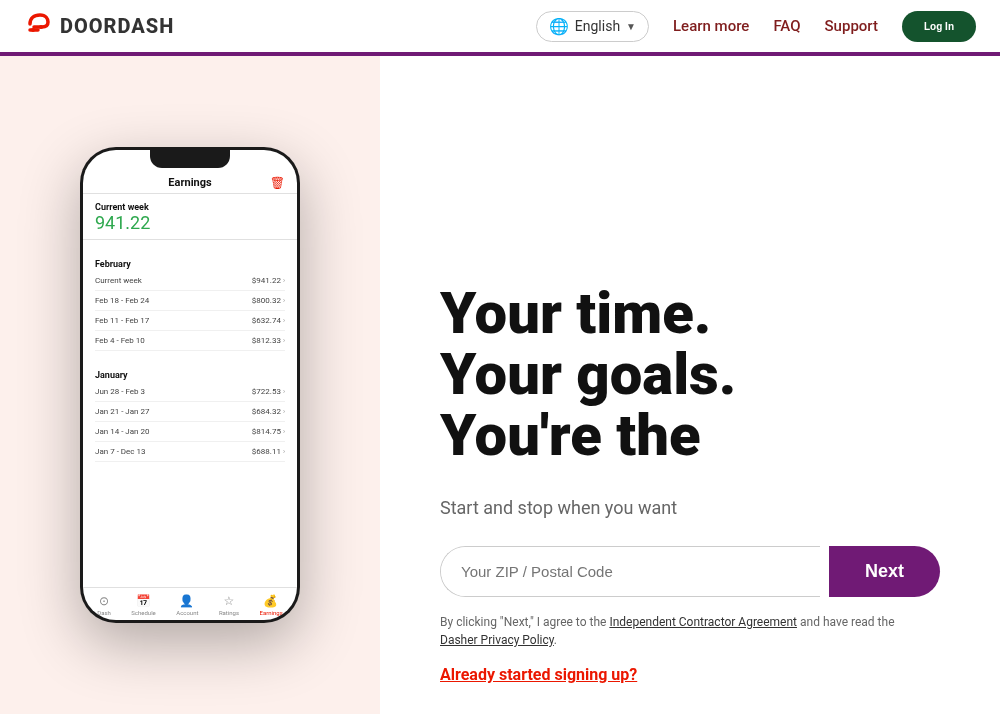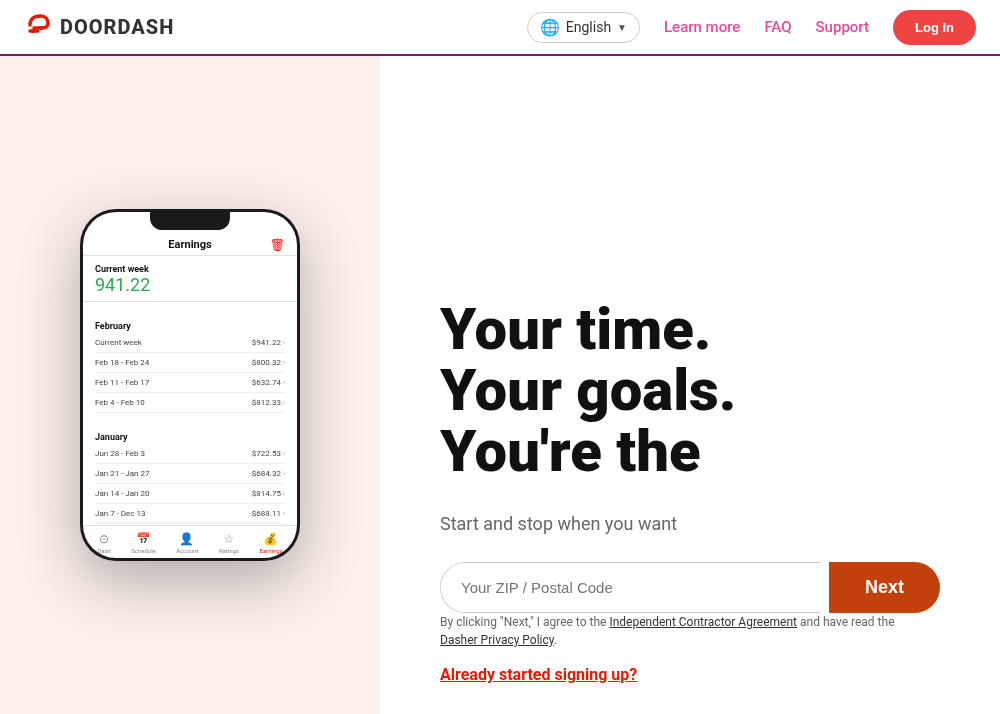--- a/index.html
+++ b/index.html
@@ -13,21 +13,21 @@
     }
 
     
     .header {
       display: flex;
       align-items: center;
       justify-content: space-between;
       padding: 0 24px;
       height: 56px;
       background: #fff;
-      border-bottom: 2px solid #701a75;
+      border-bottom: 4px solid #701a75;
       flex-shrink: 0;
     }
     .logo-area {
       display: flex;
       align-items: center;
       gap: 8px;
     }
     .logo-text {
       font-size: 20px;
       font-weight: 800;
@@ -57,31 +57,31 @@
     }
     .lang-selector .globe-icon {
       font-size: 16px;
     }
     .lang-selector .chevron {
       font-size: 10px;
       color: #555;
     }
     .nav-link {
       font-size: 15px;
-      color: #ec4899;
+      color: #7f1d1d;
       cursor: pointer;
       font-weight: 500;
     }
     .login-btn {
-      background: #ef4444;
+      background: #14532d;
       color: #fff;
       border: none;
       border-radius: 24px;
       padding: 10px 22px;
-      font-size: 13px;
+      font-size: 10px;
       font-weight: 600;
       cursor: pointer;
     }
 
     
     .main {
       display: flex;
       flex: 1;
       overflow: hidden;
     }
@@ -93,21 +93,21 @@
       display: flex;
       align-items: center;
       justify-content: center;
       flex-shrink: 0;
       padding: 20px;
     }
 
     
     .phone {
       width: 220px;
-      height: 352px;
+      height: 476px;
       background: #1a1a1a;
       border-radius: 36px;
       padding: 3px;
       box-shadow: 0 20px 60px rgba(0,0,0,0.3);
       position: relative;
     }
     .phone-inner {
       background: #fff;
       border-radius: 33px;
       height: 100%;
@@ -249,40 +249,41 @@
     }
     .hero-subtitle {
       font-size: 18px;
       color: #666;
       margin-bottom: 28px;
       margin-top: 11px;
     }
     .signup-row {
       display: flex;
       gap: 9px;
+      margin-bottom: 16px;
       max-width: 520px;
     }
     .zip-input-wrap {
       flex: 1;
       border: 1.5px solid #ccc;
       border-right: none;
       border-radius: 30px 0 0 30px;
       overflow: hidden;
     }
     .zip-input {
       width: 100%;
       padding: 16px 20px;
       font-size: 15px;
       border: none;
       outline: none;
       color: #aaa;
       border-radius: 30px 0 0 30px;
     }
     .next-btn {
-      background: #c2410c;
+      background: #701a75;
       color: #fff;
       border: none;
       border-radius: 0 30px 30px 0;
       padding: 12px 36px;
       font-size: 18px;
       font-weight: 700;
       cursor: pointer;
       flex-shrink: 0;
     }
     .terms-text {

